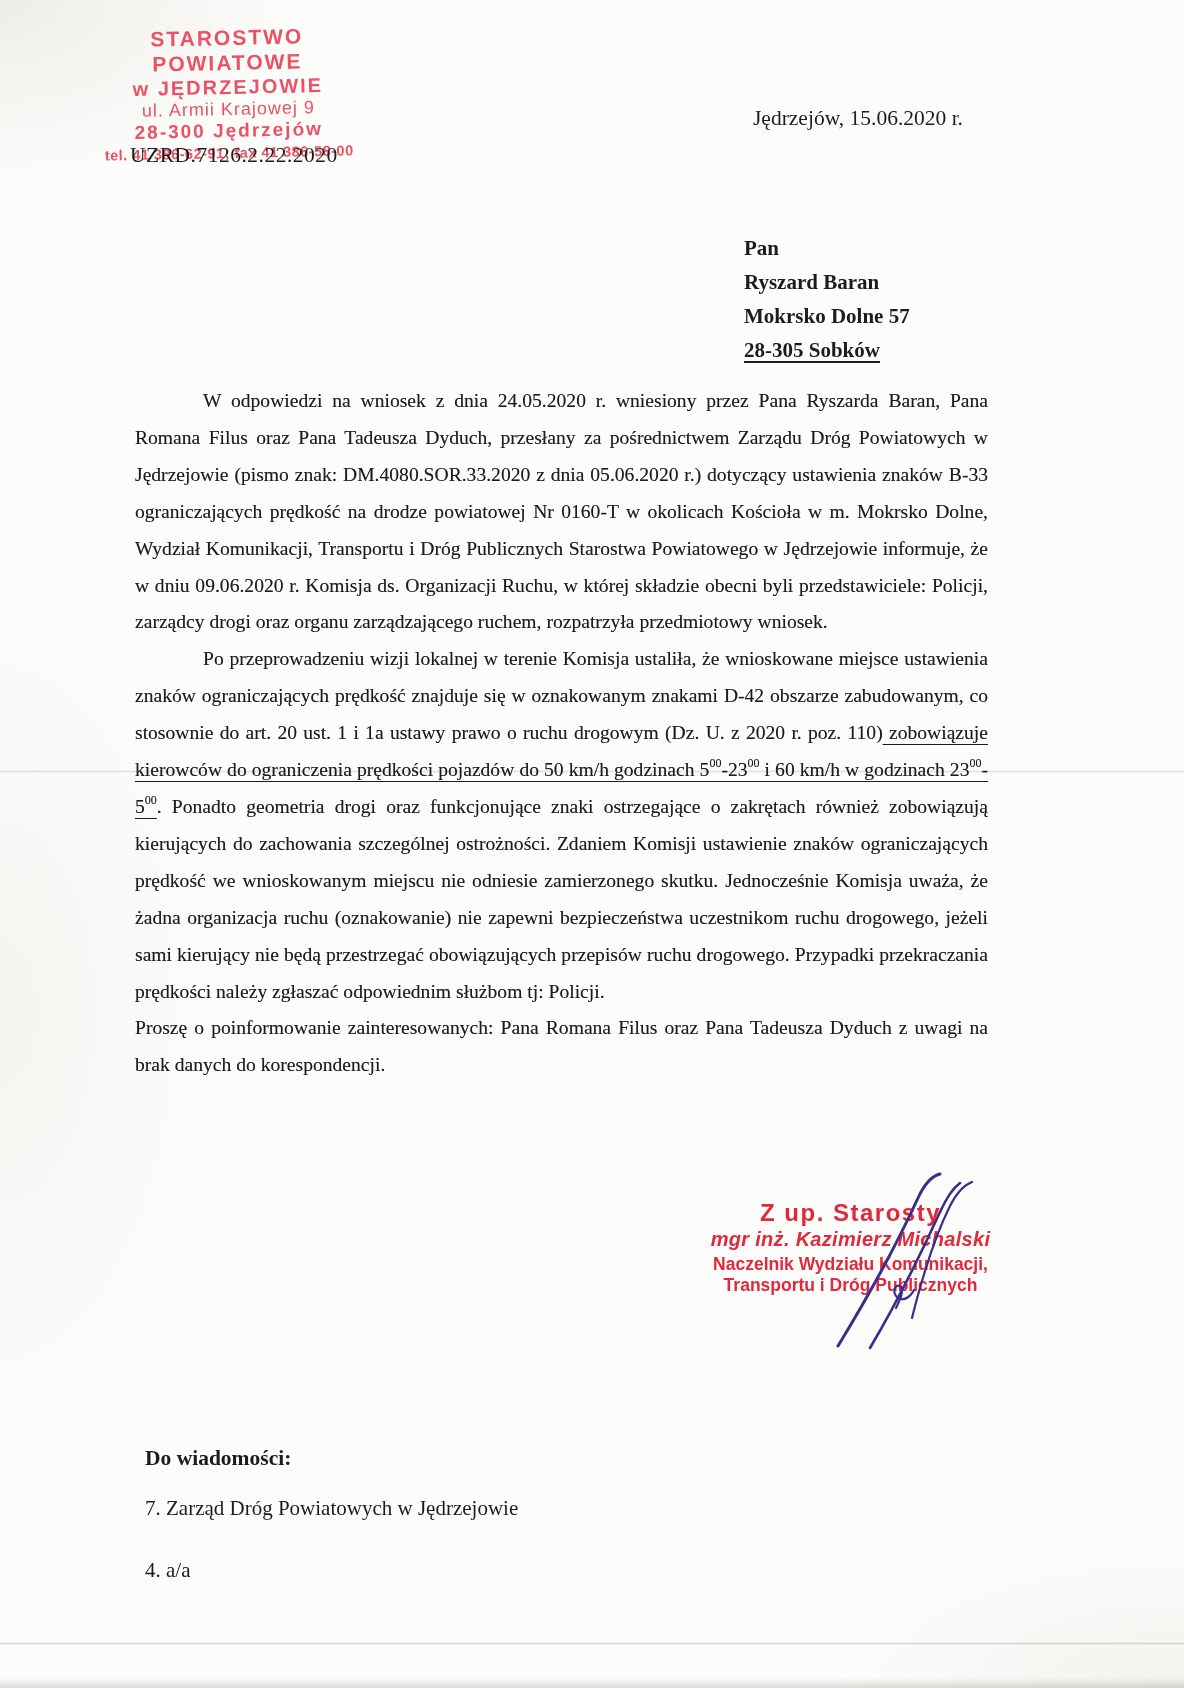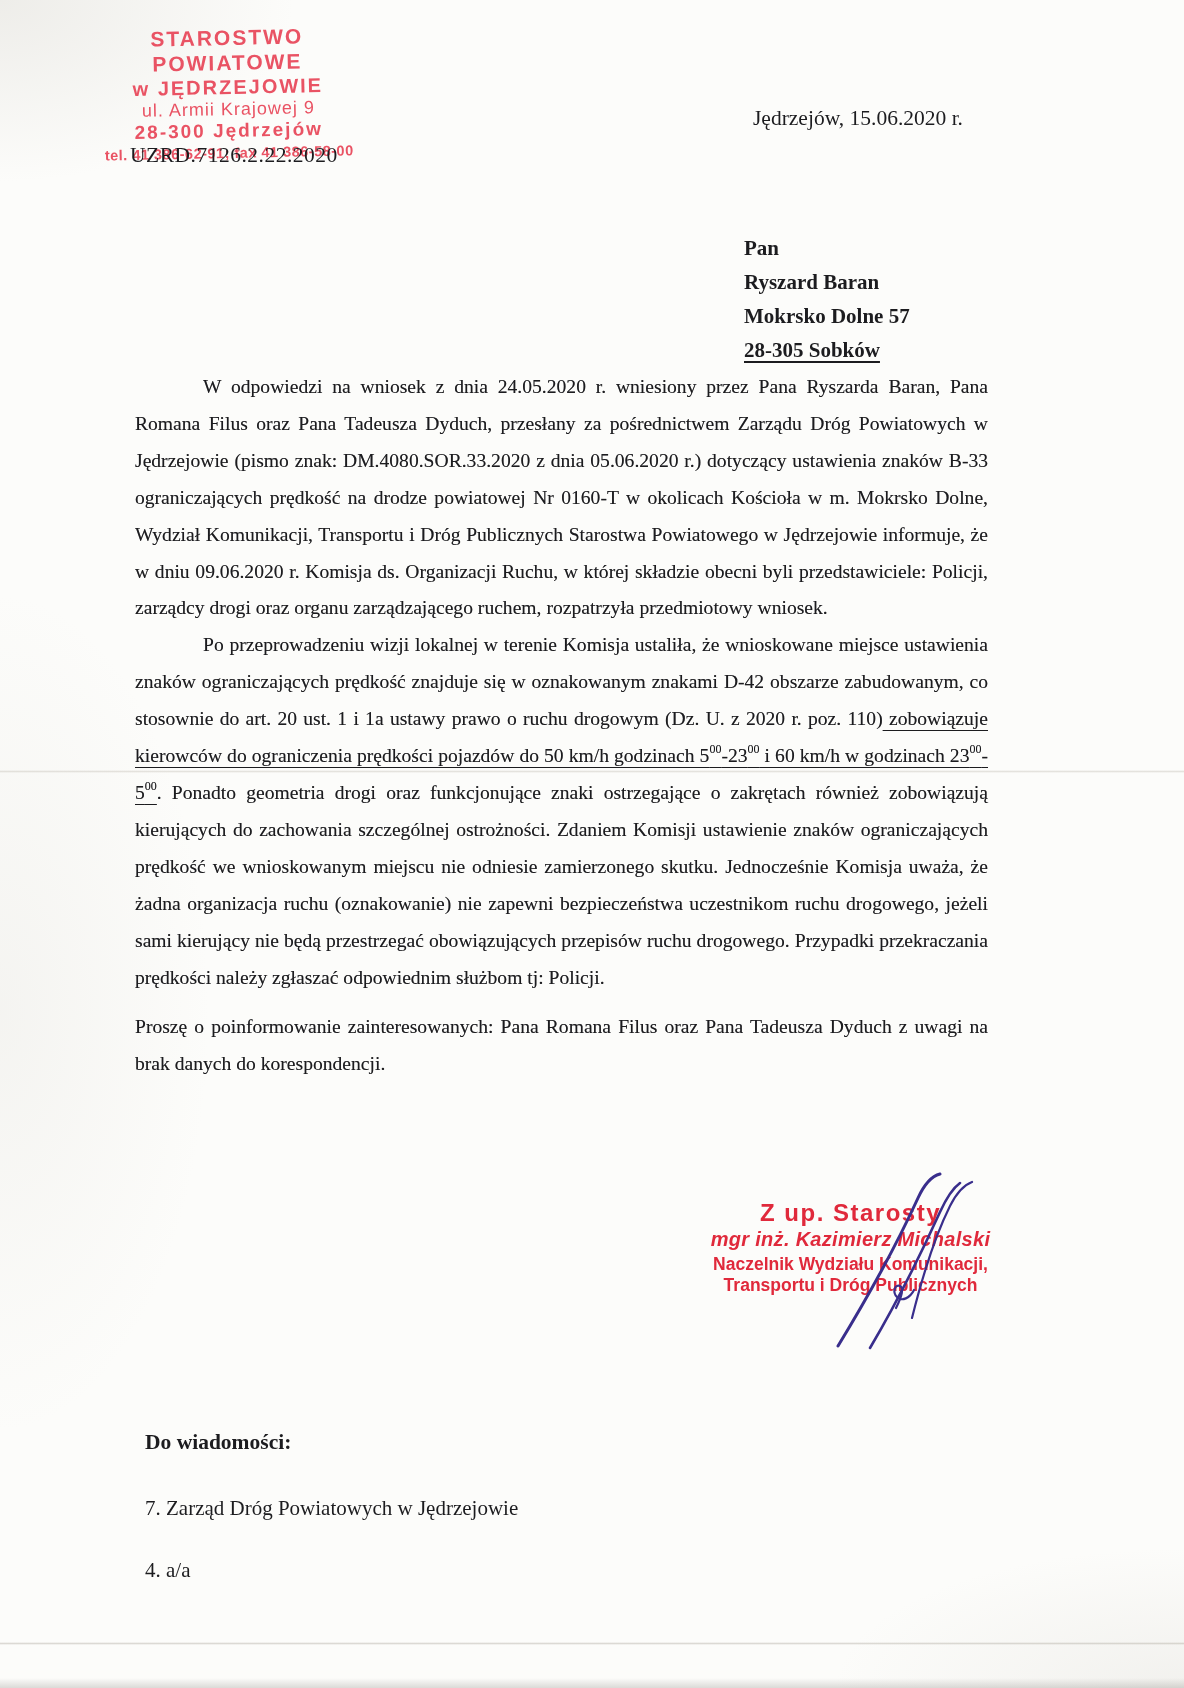--- a/index.html
+++ b/index.html
@@ -38,29 +38,29 @@
   .letterhead .l4{font-size:19px;font-weight:600;letter-spacing:2px;}
   .letterhead .l5{font-size:14.5px;font-weight:700;letter-spacing:.5px;margin-top:2px;}
 
   .refnum{position:absolute;left:130px;top:143px;font-size:21.5px;letter-spacing:.5px;}
   .dateline{position:absolute;left:753px;top:106px;font-size:21.5px;text-align:right;}
 
   .recipient{position:absolute;left:716px;top:231px;font-size:21px;font-weight:700;line-height:34px;margin-left:28px;}
   .recipient .underl{text-decoration:underline;text-underline-offset:4px;text-decoration-thickness:1.6px;}
 
   .bodytext{
-    position:absolute;left:135px;top:369px;width:853px;
+    position:absolute;left:135px;top:383px;width:853px;
     font-size:19.6px;line-height:36.9px;
     text-align:justify;
     text-shadow:0 0 .4px rgba(20,20,25,.45);
     font-family:Liberation Serif, serif;
   }
   .bodytext p{margin:0;}
   .bodytext p.indent{text-indent:68px;}
-  .bodytext p.gap{margin-top:13px;}
+  .bodytext p.gap{}
   .ul{
     text-decoration:underline;
     text-underline-offset:4.5px;
     text-decoration-thickness:1.4px;
   }
   sup{font-size:12px;line-height:0;vertical-align:9px;letter-spacing:0;}
 
   
   .sigstamp{
     position:absolute;left:703px;top:1198px;width:295px;
@@ -71,21 +71,21 @@
   }
   .sigstamp .s1{font-size:24px;font-weight:700;letter-spacing:1.5px;}
   .sigstamp .s2{font-size:20px;font-weight:800;font-style:italic;letter-spacing:.3px;}
   .sigstamp .s3{font-size:17.5px;font-weight:800;margin-top:2px;}
   .sigstamp .s4{font-size:17.5px;font-weight:800;}
 
   .signature-ink{position:absolute;left:800px;top:1168px;width:190px;height:185px;pointer-events:none;}
   .signature-ink svg{width:100%;height:100%;}
 
   .footer{position:absolute;left:145px;top:1432px;font-size:21px;line-height:1;}
-  .footer .head{font-weight:700;font-size:21.5px;}
+  .footer .head{font-weight:700;font-size:21.5px;margin-top:16px;}
   .footer .item1{position:absolute;left:0;top:66px;white-space:nowrap;}
   .footer .item2{position:absolute;left:0;top:128px;white-space:nowrap;}
 </style>
 </head>
 <body>
 
 <div class="page">
 
   <div class="fold f1"></div>
   <div class="fold f2"></div>

